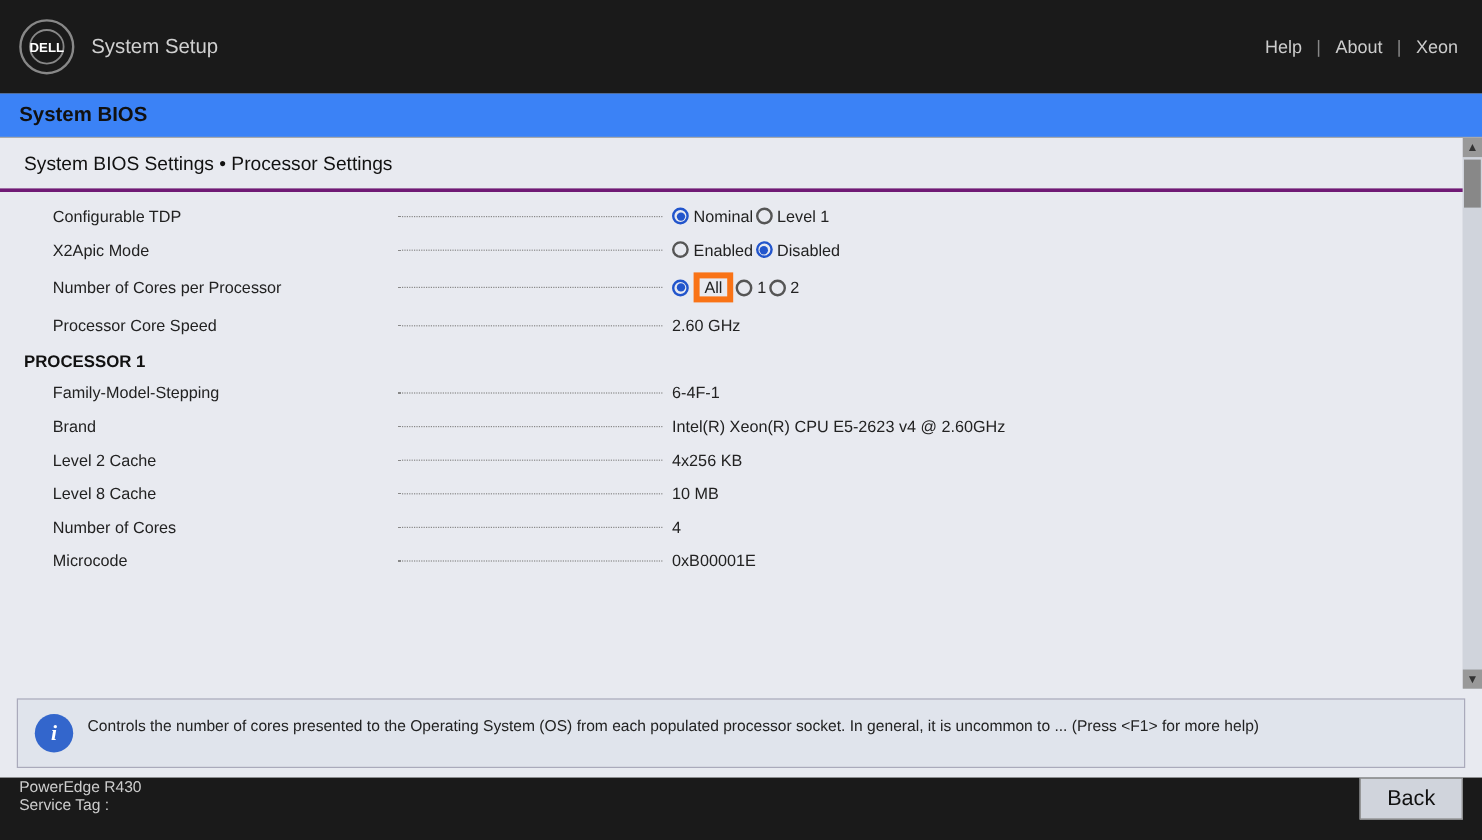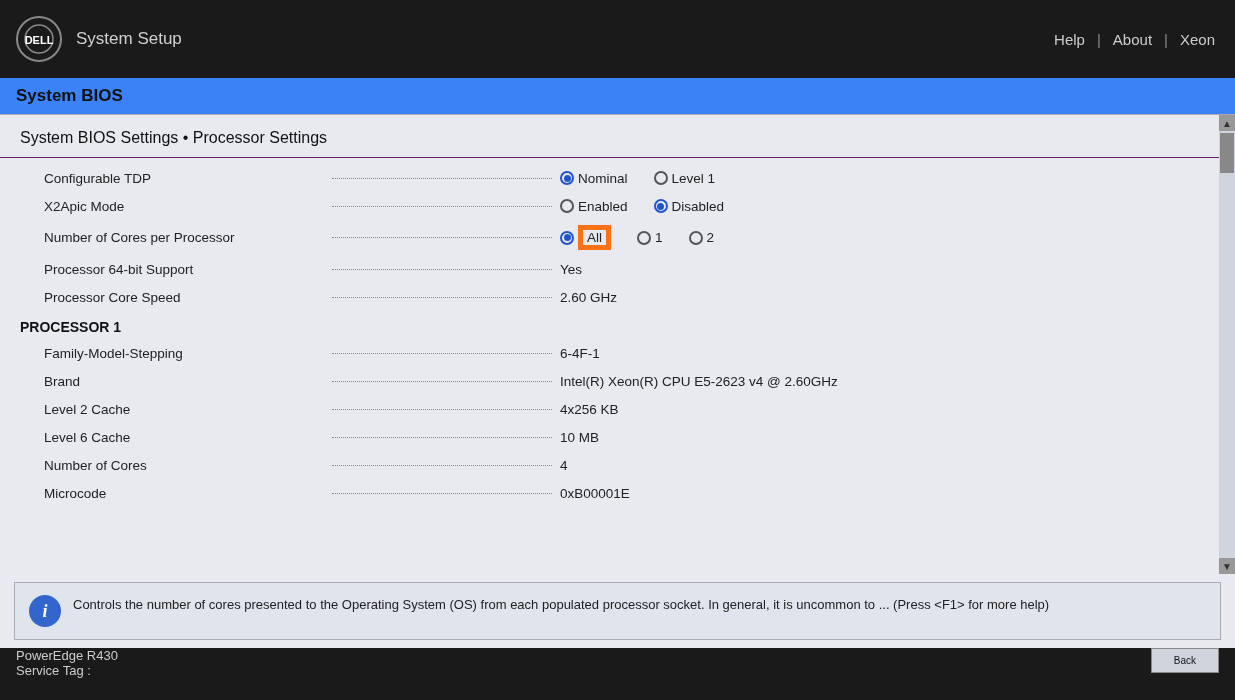--- a/index.html
+++ b/index.html
@@ -88,21 +88,21 @@
       overflow: hidden;
       padding: 0;
       position: relative;
     }
 
     #settings-section-title {
       font-size: 16px;
       font-weight: normal;
       color: #111;
       padding: 14px 20px 10px 20px;
-      border-bottom: 1px solid #701a75;
+      border-bottom: 3px solid #701a75;
     }
 
     #settings-table {
       padding: 6px 20px;
       overflow-y: auto;
       height: calc(100% - 50px);
     }
 
     
     #scrollbar {
@@ -169,21 +169,21 @@
       border-bottom: 1px dotted #888;
       margin: 0 8px;
       height: 1px;
       align-self: center;
     }
     .setting-value {
       color: #222;
       font-size: 13.5px;
       display: flex;
       align-items: center;
-      gap: 26px;
+      gap: 2px;
       flex-wrap: nowrap;
     }
 
     .section-header {
       font-weight: bold;
       font-size: 14px;
       color: #111;
       padding: 8px 0 4px 0;
     }
 
@@ -266,21 +266,21 @@
       font-size: 13px;
     }
     #footer-service-tag {
       color: #ccc;
       font-size: 13px;
     }
     #back-button {
       background: #d0d4dc;
       border: 1px solid #888;
       padding: 6px 22px;
-      font-size: 10px;
+      font-size: 18px;
       cursor: pointer;
       color: #111;
     }
   </style>
 </head>
 <body>
 
 <div id="header">
   <div id="dell-logo">
     <svg width="32" height="32" viewBox="0 0 32 32">
@@ -350,27 +350,20 @@
               <div class="radio-circle"></div>
               <span>1</span>
             </label>
             <label class="radio-option">
               <div class="radio-circle"></div>
               <span>2</span>
             </label>
           </div>
         </div>
 
-        <div class="setting-row">
-          <span class="setting-label">Processor 64-bit Support</span>
-          <div class="setting-dots"></div>
-          <div class="setting-value">
-            <span>Yes</span>
-          </div>
-        </div>
 
         <div class="setting-row">
           <span class="setting-label">Processor Core Speed</span>
           <div class="setting-dots"></div>
           <div class="setting-value">
             <span>2.60 GHz</span>
           </div>
         </div>
 
         <div class="section-header">PROCESSOR 1</div>
@@ -393,21 +386,21 @@
 
         <div class="setting-row">
           <span class="setting-label">Level 2 Cache</span>
           <div class="setting-dots"></div>
           <div class="setting-value">
             <span>4x256 KB</span>
           </div>
         </div>
 
         <div class="setting-row">
-          <span class="setting-label">Level 6 Cache</span>
+          <span class="setting-label">Level 8 Cache</span>
           <div class="setting-dots"></div>
           <div class="setting-value">
             <span>10 MB</span>
           </div>
         </div>
 
         <div class="setting-row">
           <span class="setting-label">Number of Cores</span>
           <div class="setting-dots"></div>
           <div class="setting-value">

